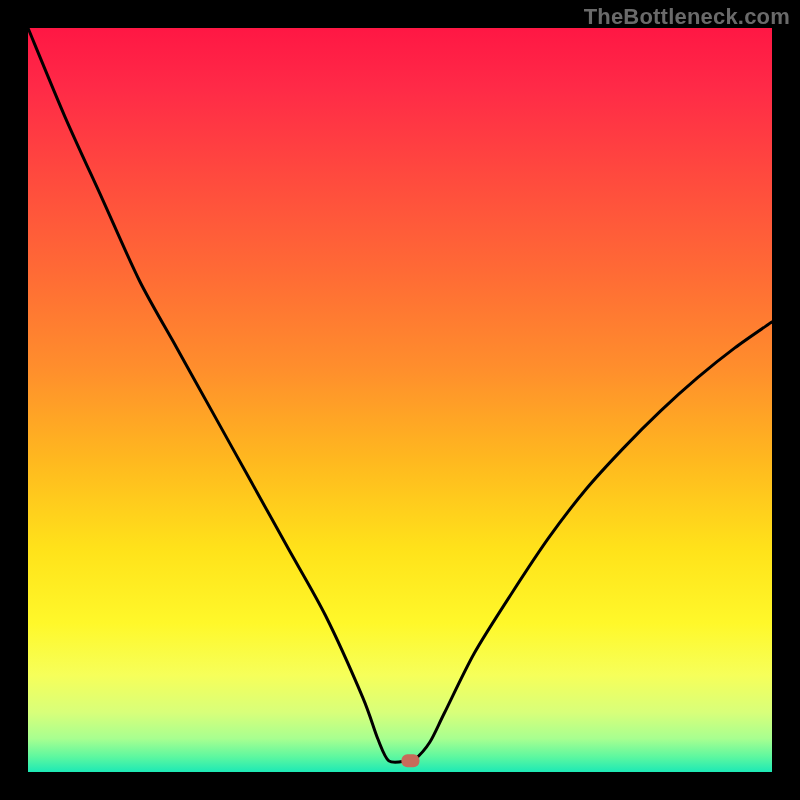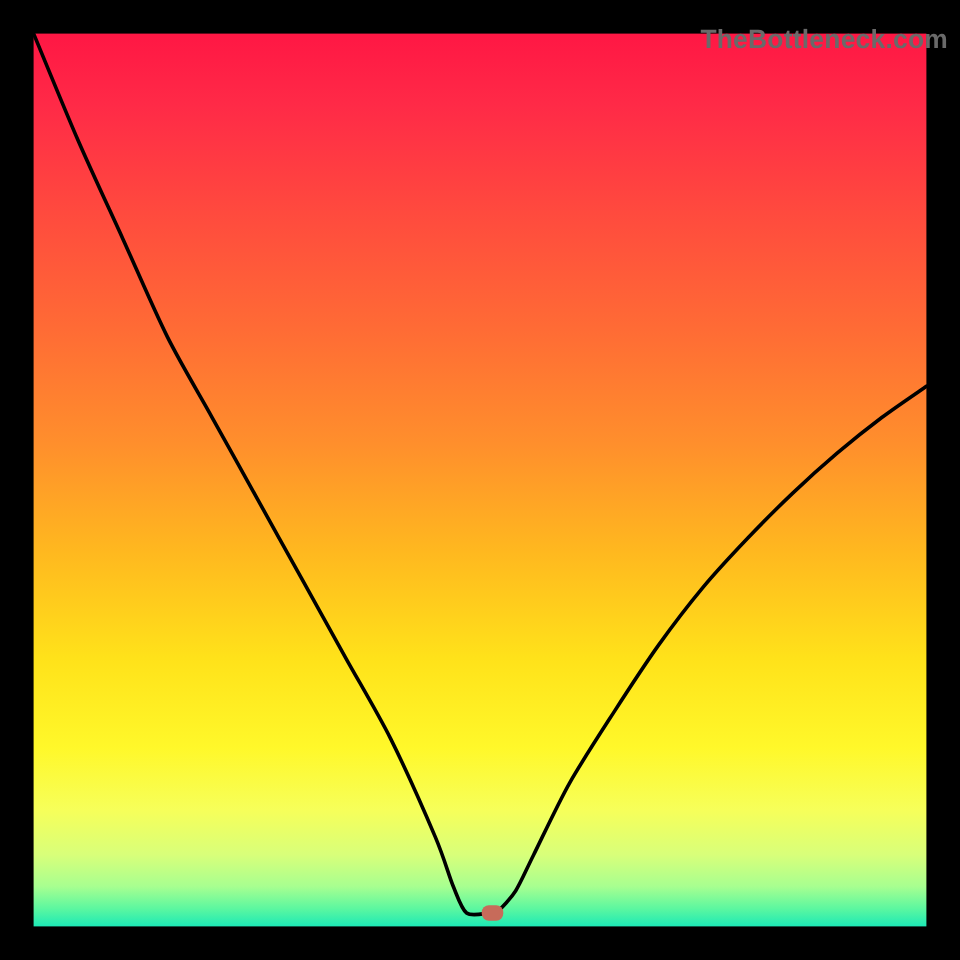--- a/index.html
+++ b/index.html
@@ -11,21 +11,21 @@
     overflow: hidden;
   }
   .container {
     position: relative;
     width: 800px;
     height: 800px;
     background: #000;
   }
   .watermark {
     position: absolute;
-    top: 20px;
+    top: 4px;
     right: 10px;
     font-family: Arial, Helvetica, sans-serif;
     font-size: 22px;
     font-weight: 600;
     color: #6a6a6a;
     letter-spacing: 0.2px;
     z-index: 3;
   }
   svg.plot {
     position: absolute;

